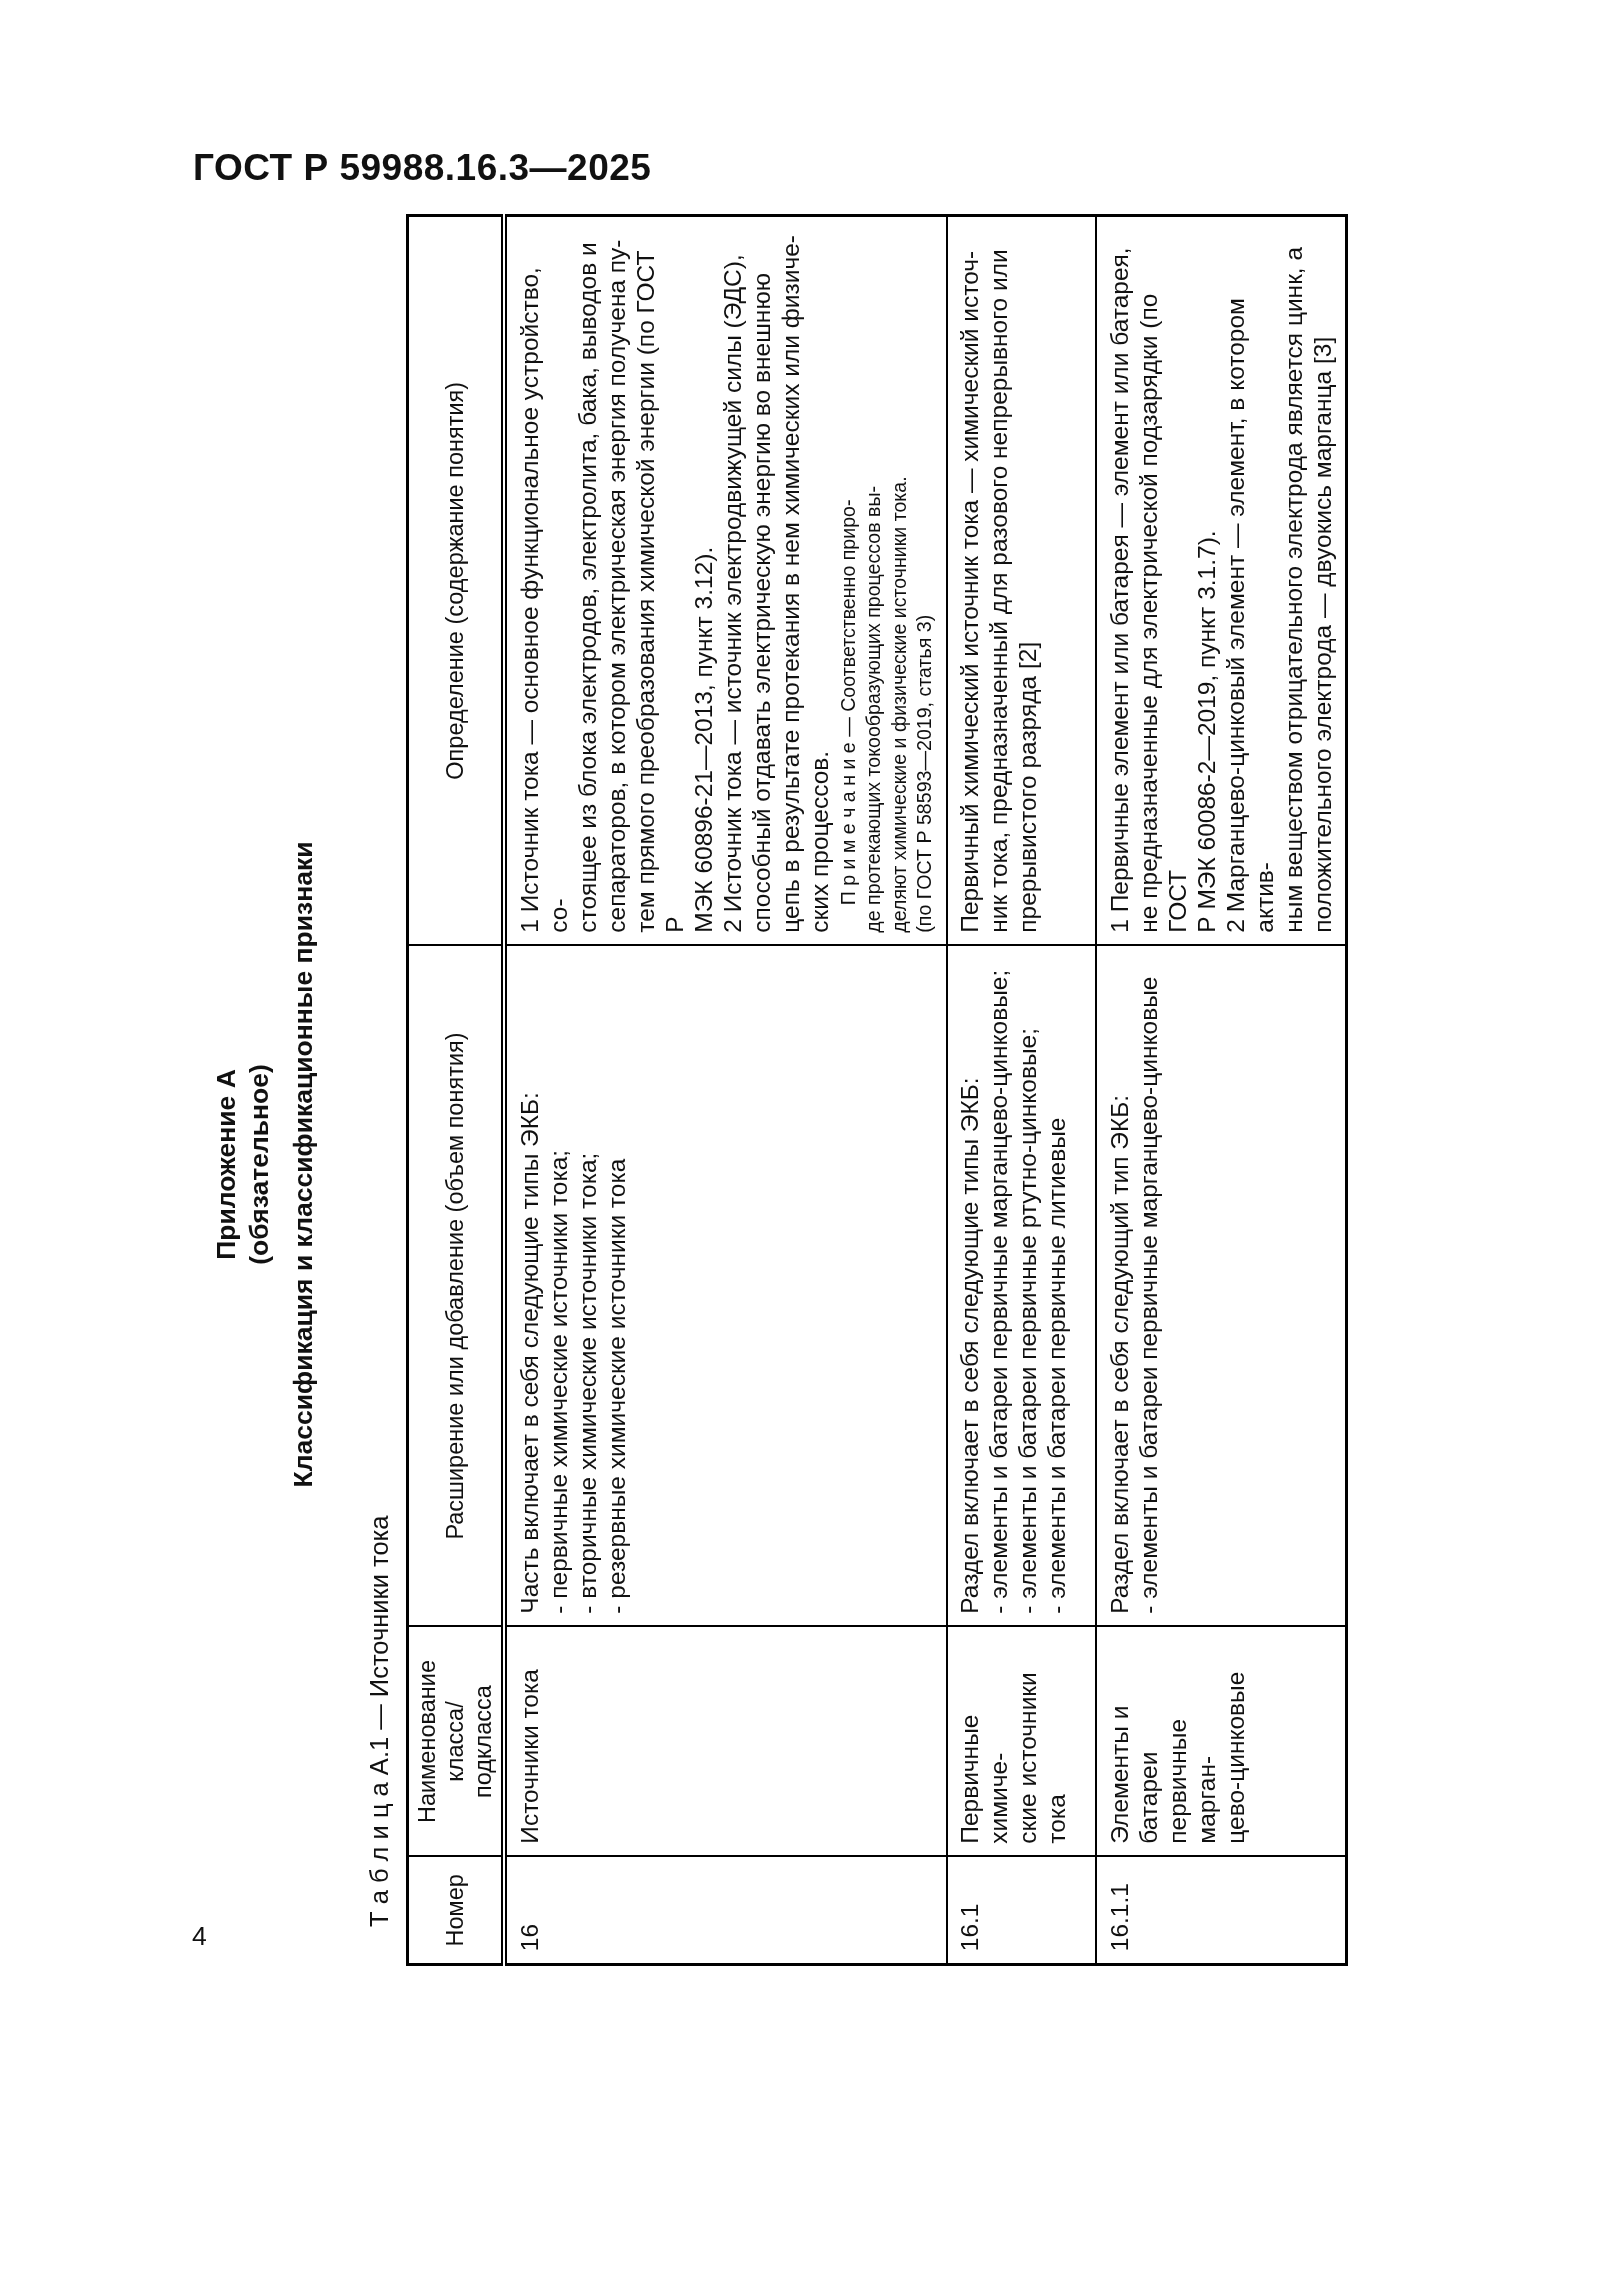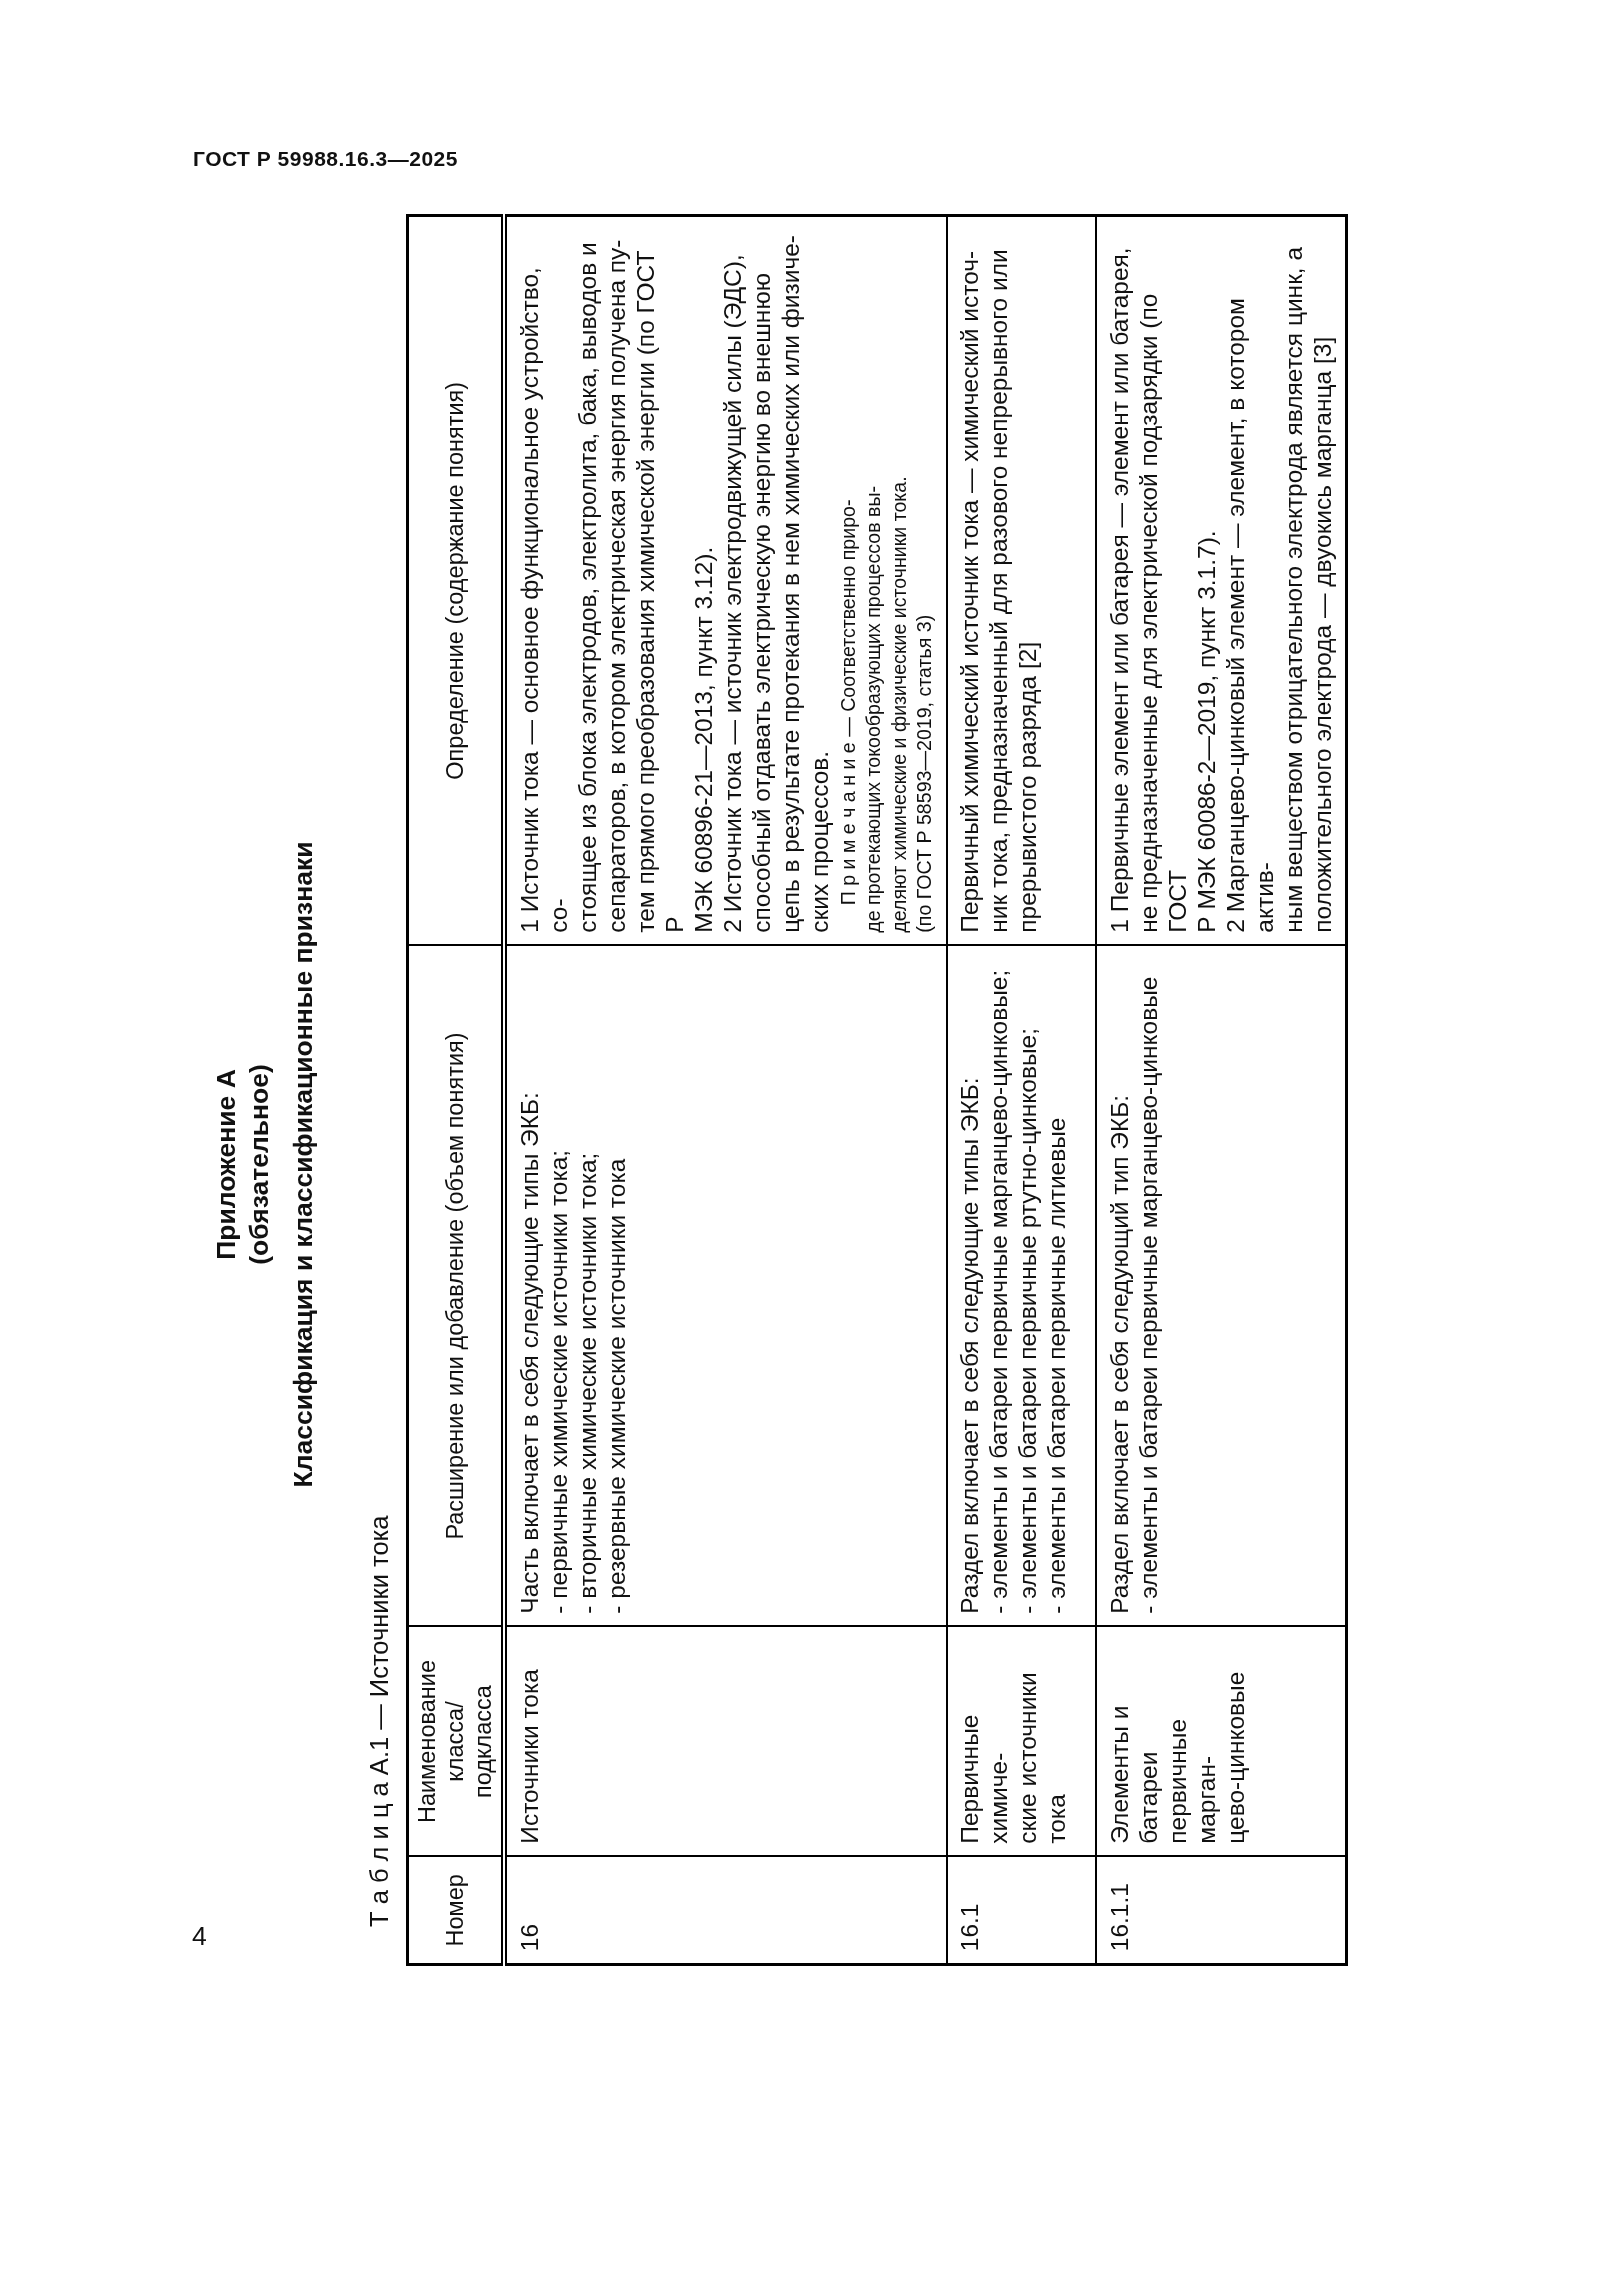--- a/index.html
+++ b/index.html
@@ -6,21 +6,21 @@
   .page{
     position:relative;
     width:1621px;height:2293px;
     background:#ffffff;
     font-family:"Liberation Sans", sans-serif;
     color:#111;
     overflow:hidden;
   }
   .doc-header{
     position:absolute;left:193px;top:147px;
-    font-size:21px;font-weight:bold;letter-spacing:0.5px;
+    font-size:37px;font-weight:bold;letter-spacing:0.5px;
     white-space:nowrap;
   }
   .page-number{
     position:absolute;left:192px;top:1921px;
     font-size:26.5px;
   }
   
   .rot-wrap{
     position:absolute;left:196px;top:216px;
     width:1034px;height:1750px;

